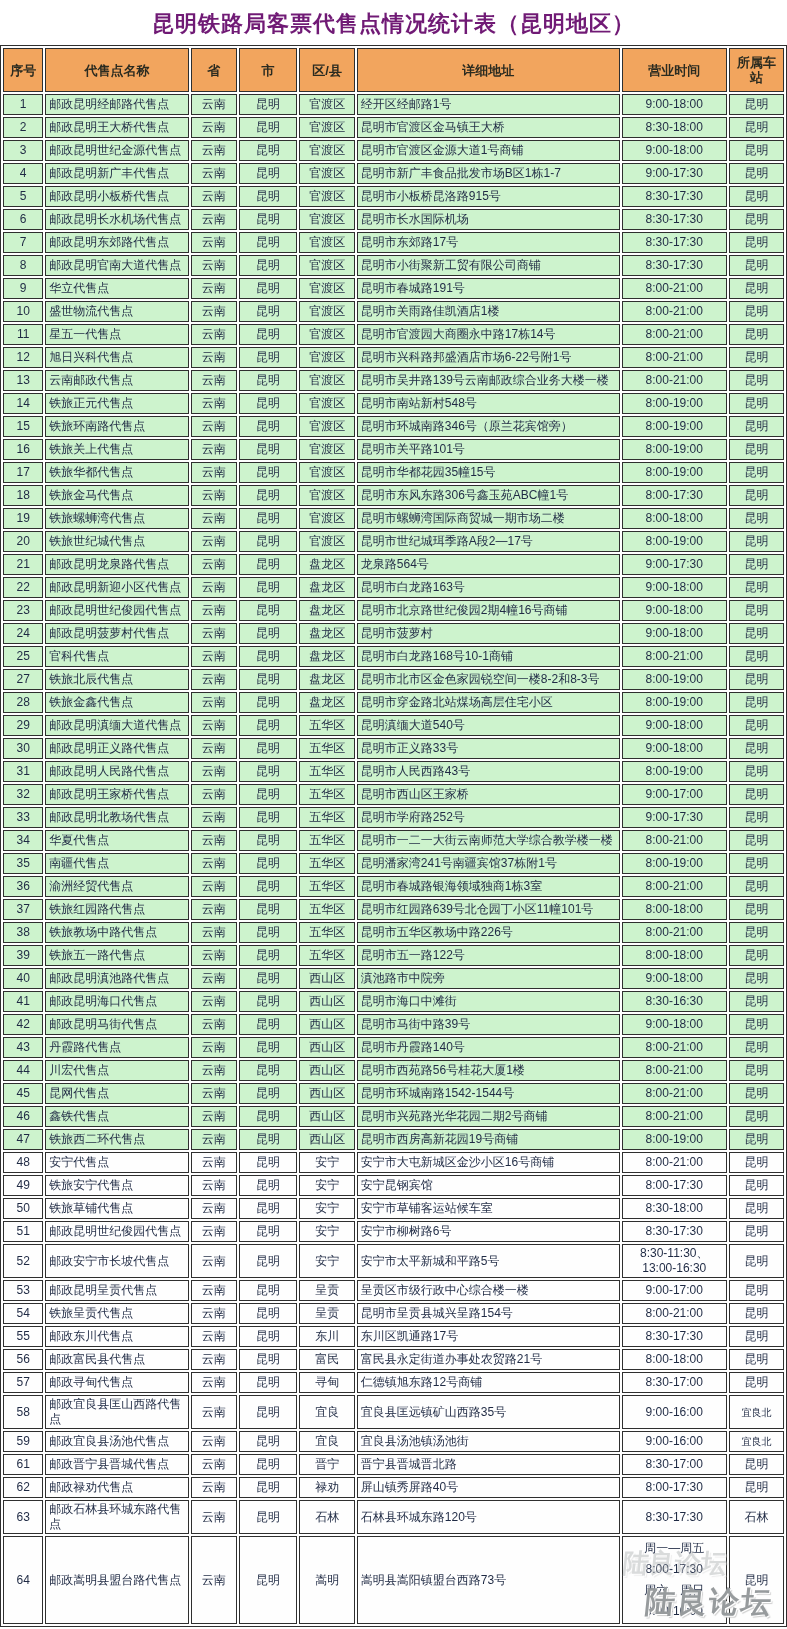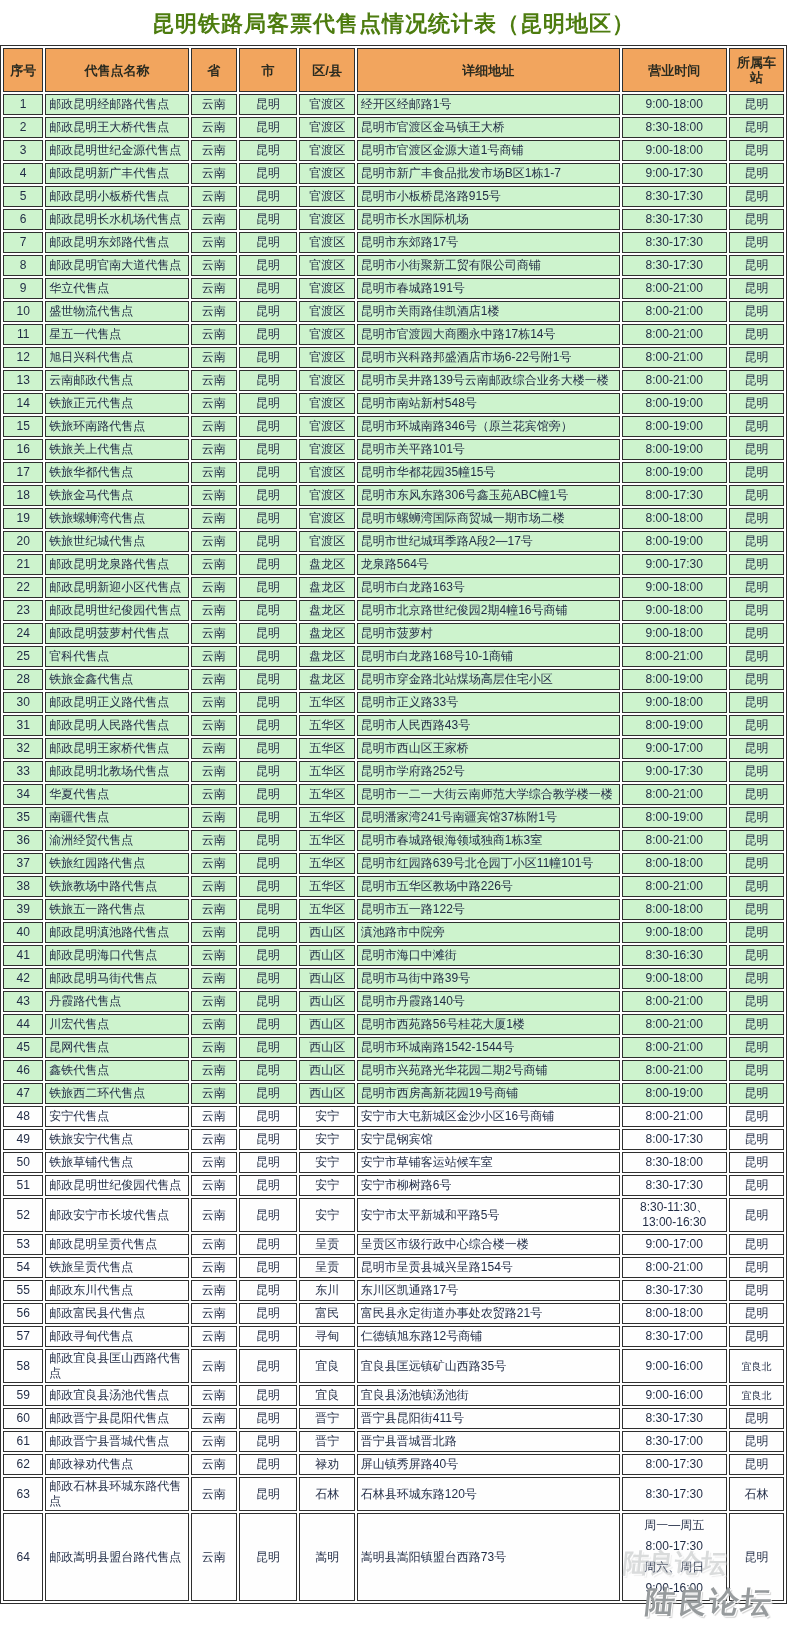--- a/index.html
+++ b/index.html
@@ -2,21 +2,21 @@
 <html style="--header-bg: #f2a55e; --row-green: #cdf3cd; --row-white: #fefefe; --border: #2f2f2f; --text: #1f2a44;"><head>
 <meta charset="utf-8">
 <style>
   html,body{margin:0;padding:0;}
   body{
     width:787px;height:1629px;overflow:hidden;position:relative;
     background:#ffffff;
     font-family:"Liberation Sans","DejaVu Sans",sans-serif;
   }
   .page-title{
-    text-align:center;font-size:22px;font-weight:bold;color:#4d7c0f;
+    text-align:center;font-size:22px;font-weight:bold;color:#701a75;
     padding:9px 0 6px 0;letter-spacing:1px;
   }
   table.agency{
     border-collapse:separate;border-spacing:2px;
     margin:0 auto;background:#fff;
     border:1px solid var(--border,#2f2f2f);
   }
   th,td{
     border:1px solid var(--border,#2f2f2f);
     color:var(--text,#1f2a44);
@@ -316,27 +316,47 @@
         <td class="c0">25</td>
         <td class="c1">官科代售点</td>
         <td class="c2">云南</td>
         <td class="c3">昆明</td>
         <td class="c4">盘龙区</td>
         <td class="c5">昆明市白龙路168号10-1商铺</td>
         <td class="c6">8:00-21:00</td>
         <td class="c7">昆明</td>
       </tr>
       <tr class="green">
+        <td class="c0">27</td>
+        <td class="c1">铁旅北辰代售点</td>
+        <td class="c2">云南</td>
+        <td class="c3">昆明</td>
+        <td class="c4">盘龙区</td>
+        <td class="c5">昆明市北市区金色家园锐空间一楼8-2和8-3号</td>
+        <td class="c6">8:00-19:00</td>
+        <td class="c7">昆明</td>
+      </tr>
+      <tr class="green">
         <td class="c0">28</td>
         <td class="c1">铁旅金鑫代售点</td>
         <td class="c2">云南</td>
         <td class="c3">昆明</td>
         <td class="c4">盘龙区</td>
         <td class="c5">昆明市穿金路北站煤场高层住宅小区</td>
         <td class="c6">8:00-19:00</td>
+        <td class="c7">昆明</td>
+      </tr>
+      <tr class="green">
+        <td class="c0">29</td>
+        <td class="c1">邮政昆明滇缅大道代售点</td>
+        <td class="c2">云南</td>
+        <td class="c3">昆明</td>
+        <td class="c4">五华区</td>
+        <td class="c5">昆明滇缅大道540号</td>
+        <td class="c6">9:00-18:00</td>
         <td class="c7">昆明</td>
       </tr>
       <tr class="green">
         <td class="c0">30</td>
         <td class="c1">邮政昆明正义路代售点</td>
         <td class="c2">云南</td>
         <td class="c3">昆明</td>
         <td class="c4">五华区</td>
         <td class="c5">昆明市正义路33号</td>
         <td class="c6">9:00-18:00</td>
@@ -625,30 +645,20 @@
       </tr>
       <tr class="white">
         <td class="c0">59</td>
         <td class="c1">邮政宜良县汤池代售点</td>
         <td class="c2">云南</td>
         <td class="c3">昆明</td>
         <td class="c4">宜良</td>
         <td class="c5">宜良县汤池镇汤池街</td>
         <td class="c6">9:00-16:00</td>
         <td class="c7 small">宜良北</td>
-      </tr>
-      <tr class="white">
-        <td class="c0">60</td>
-        <td class="c1">邮政晋宁县昆阳代售点</td>
-        <td class="c2">云南</td>
-        <td class="c3">昆明</td>
-        <td class="c4">晋宁</td>
-        <td class="c5">晋宁县昆阳街411号</td>
-        <td class="c6">8:30-17:30</td>
-        <td class="c7">昆明</td>
       </tr>
       <tr class="white">
         <td class="c0">61</td>
         <td class="c1">邮政晋宁县晋城代售点</td>
         <td class="c2">云南</td>
         <td class="c3">昆明</td>
         <td class="c4">晋宁</td>
         <td class="c5">晋宁县晋城晋北路</td>
         <td class="c6">8:30-17:00</td>
         <td class="c7">昆明</td>

